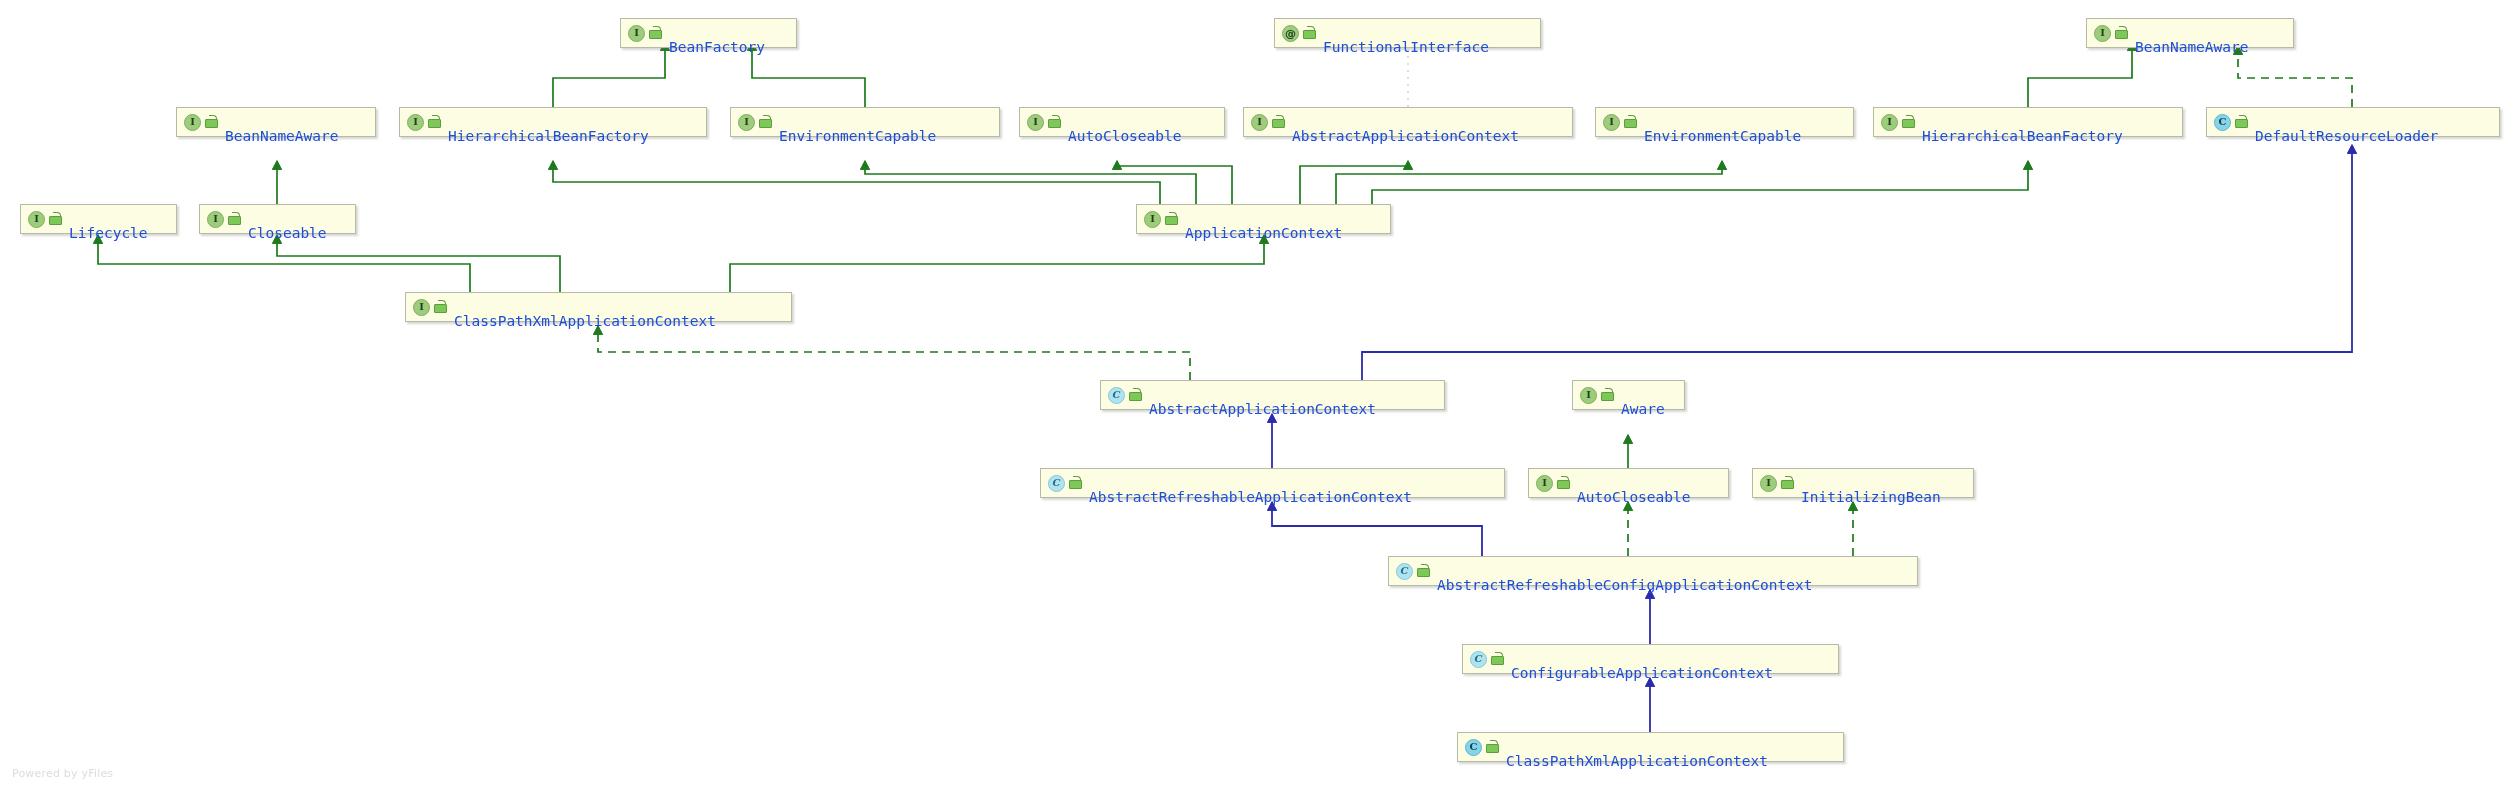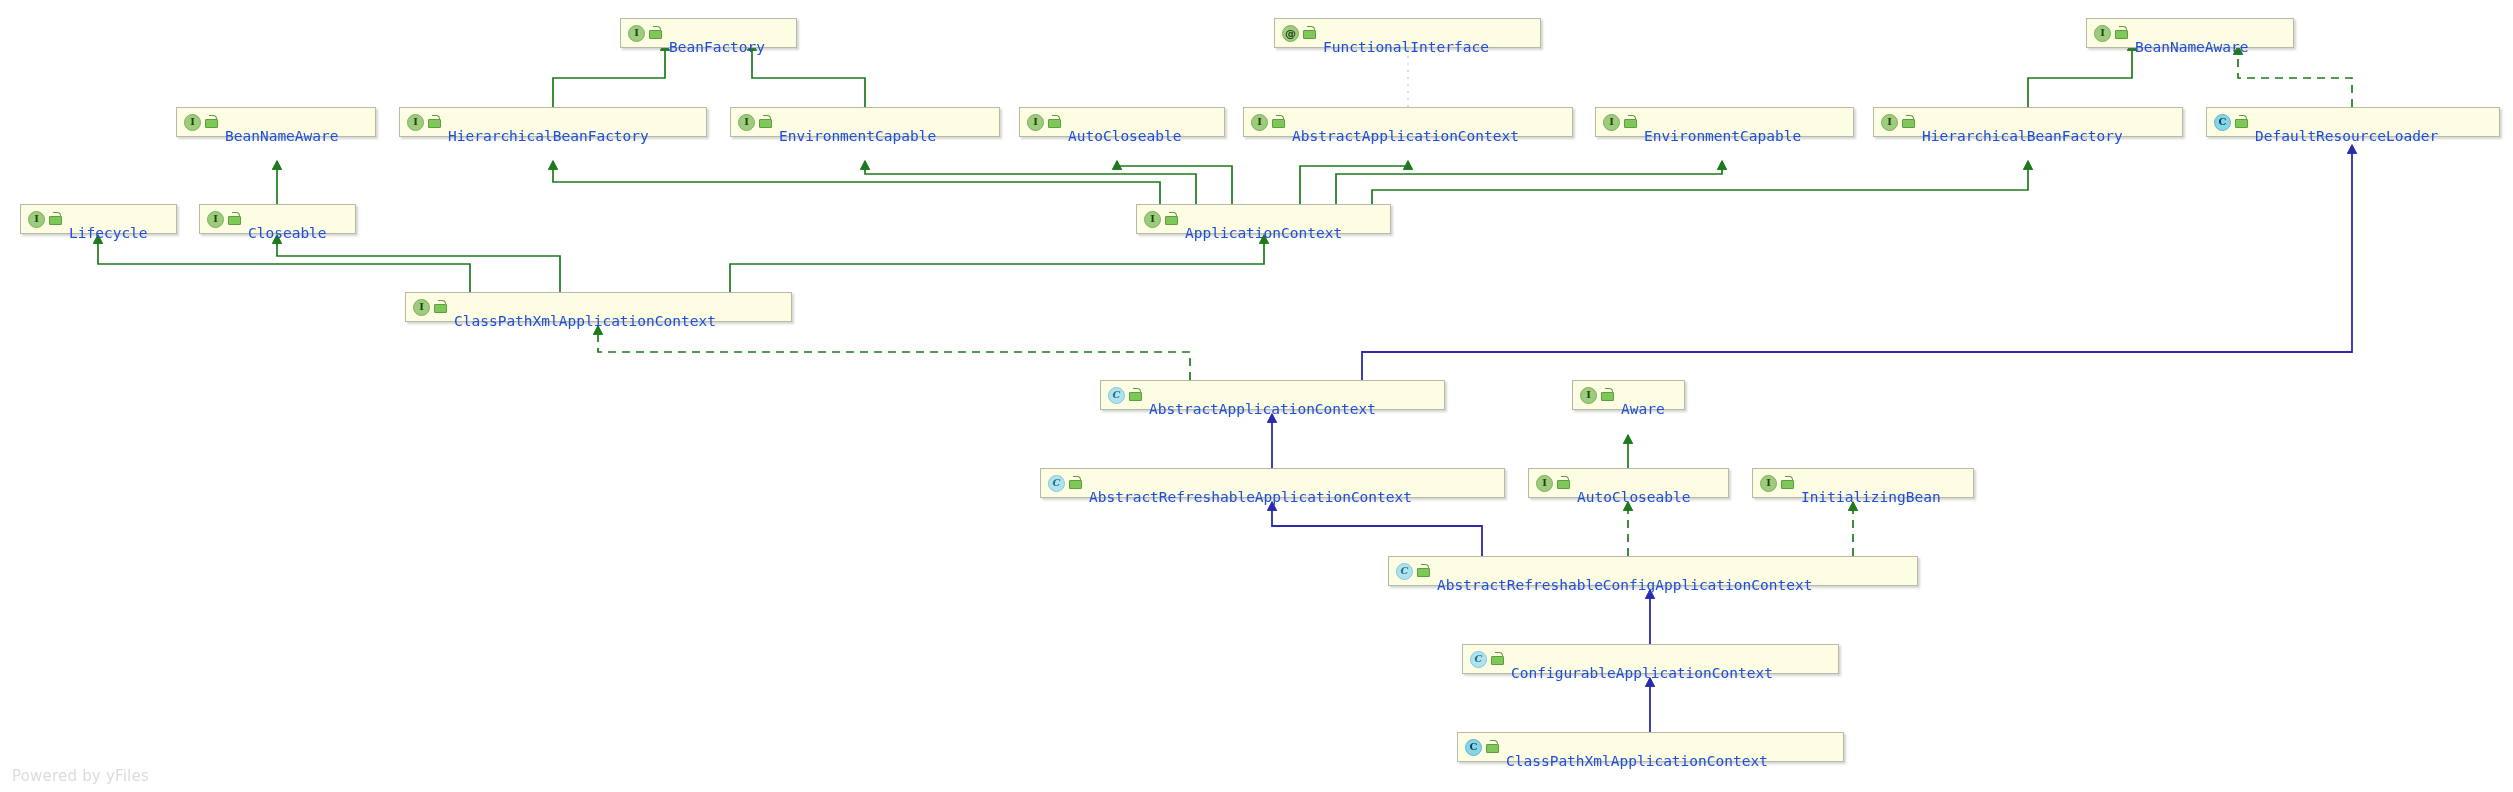--- a/index.html
+++ b/index.html
@@ -55,21 +55,21 @@
     font-family:"DejaVu Sans Mono",monospace;
     font-size:14.5px;
     color:#1d4ed8;
     letter-spacing:0px;
     margin-top:28px;
   }
 
   .watermark{
     position:absolute;left:12px;top:767px;
     font-family:"DejaVu Sans",sans-serif;
-    font-size:15px;color:#dcdcdc;
+    font-size:11px;color:#dcdcdc;
     letter-spacing:.2px;
     text-align:center;
   }
 </style>
 </head>
 <body>
 
 <div id="canvas">
 
   <svg id="edges" xmlns="http://www.w3.org/2000/svg" viewBox="0 0 2513 792">

